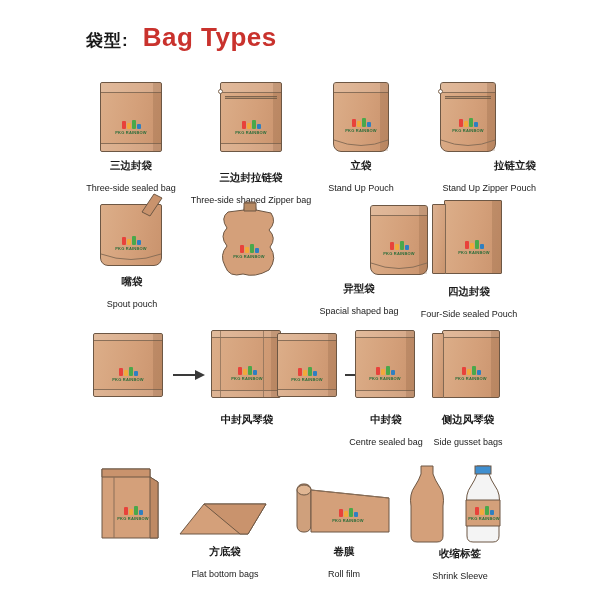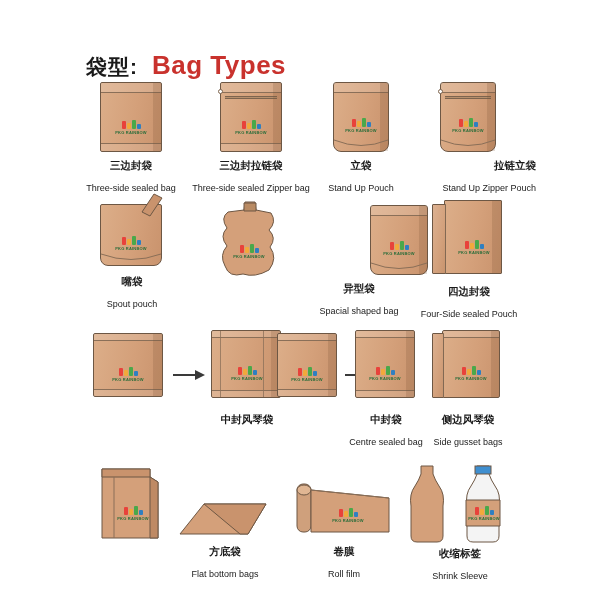--- a/index.html
+++ b/index.html
@@ -23,31 +23,30 @@
   
   .header {
     position: absolute;
     top: 22px;
     left: 86px;
     display: flex;
     align-items: baseline;
     gap: 14px;
   }
   .header .cn {
-    font-size: 21px;
+    font-size: 17px;
     font-weight: bold;
     color: #1a1a1a;
     letter-spacing: 1px;
   }
   .header .en {
     font-size: 26px;
     font-weight: bold;
     color: #c9322d;
     letter-spacing: 0.5px;
-    margin-top: 28px;
   }
 
   
   .item {
     position: absolute;
   }
   .art {
     position: relative;
   }
   .caption {
@@ -222,23 +221,23 @@
       <div class="logo" style="left:14px; top:38px;">
         <div class="dots">
             <i></i>
             <i></i>
             <i></i>
             <i></i>
           </div>
         <div class="txt">PKG RAINBOW</div>
       </div>
     </div>
-    <div class="caption" style="left:-46px; top:76px; width:154px;">
+    <div class="caption" style="left:-46px; top:88px; width:154px;">
       <span class="cn">三边封拉链袋</span>
-      <span class="en">Three-side sealed Zipper bag</span>
+      <span class="en">Three-side shaped Zipper bag</span>
     </div>
   </div>
 
   <div class="item" style="left:333px; top:82px;">
     <div class="art" style="width:62px; height:70px;">
       <div class="bag kraft" style="left:0; top:0; width:56px; height:70px; border-radius:3px 3px 8px 8px;">
         <div class="seal-top"></div>
         <div class="shadow-edge" style="right:0; width:8px;"></div>
       </div>
       <svg width="58" height="14" style="position:absolute; left:0; top:56px;">

